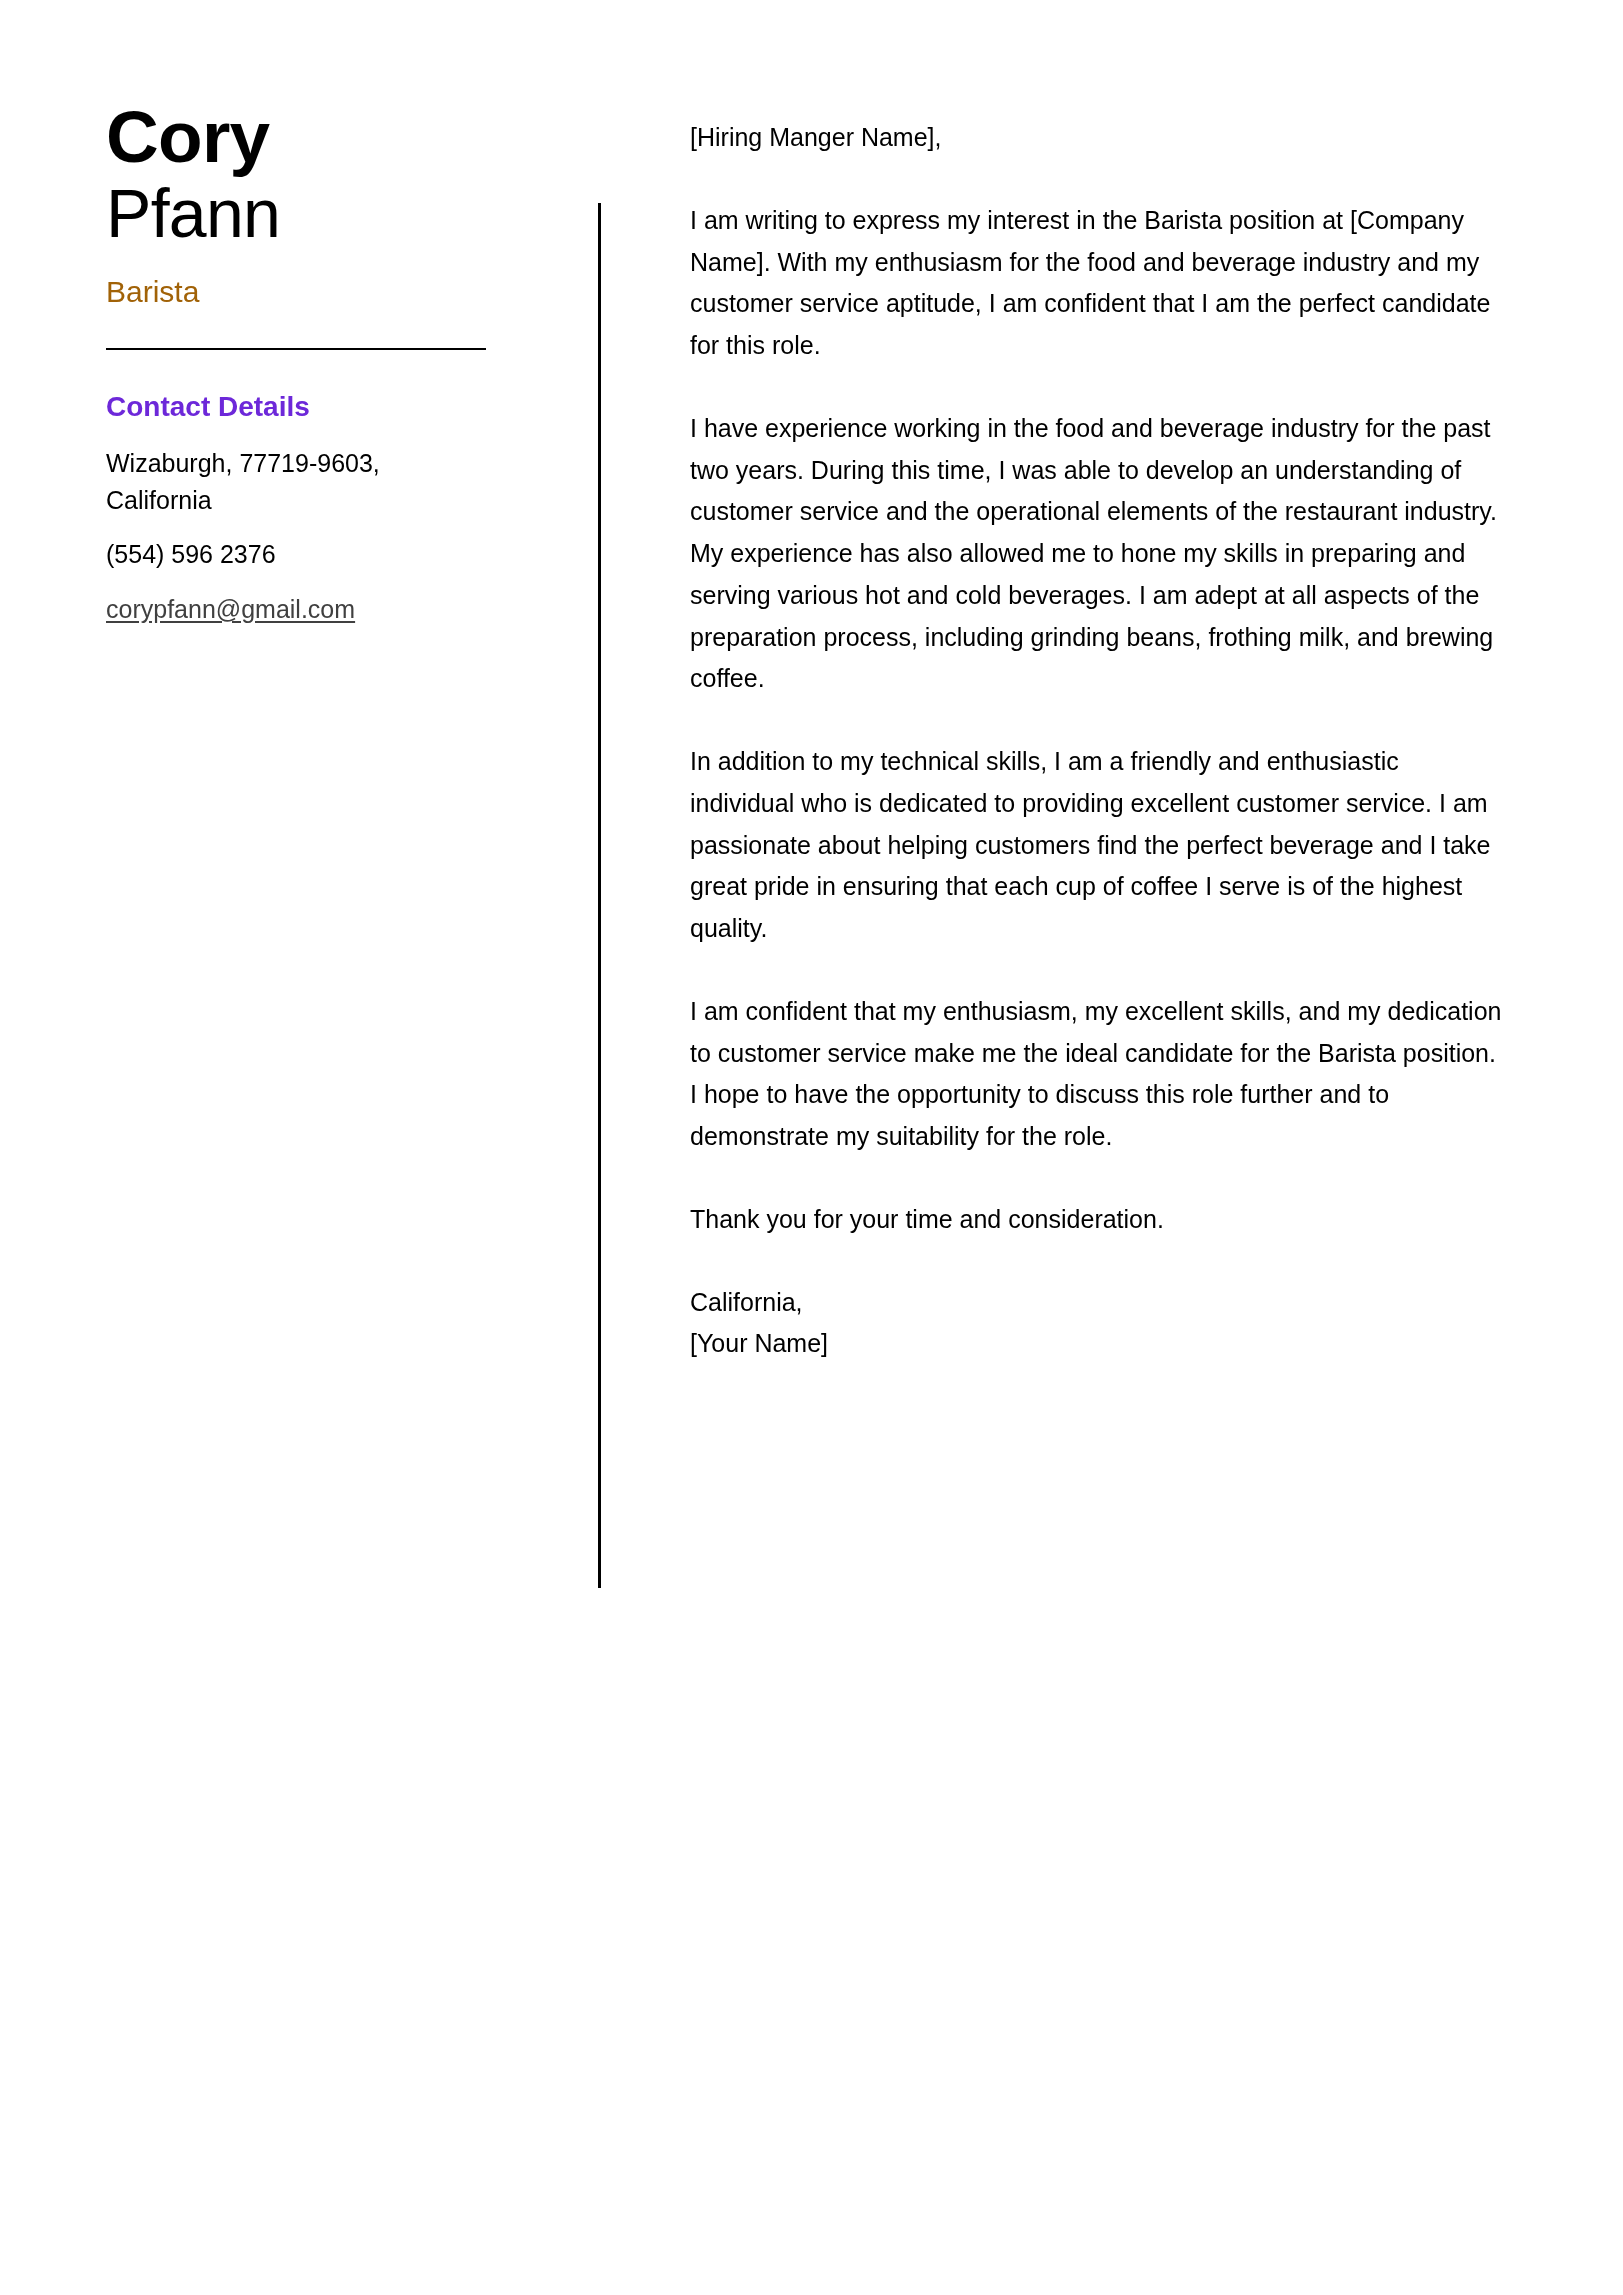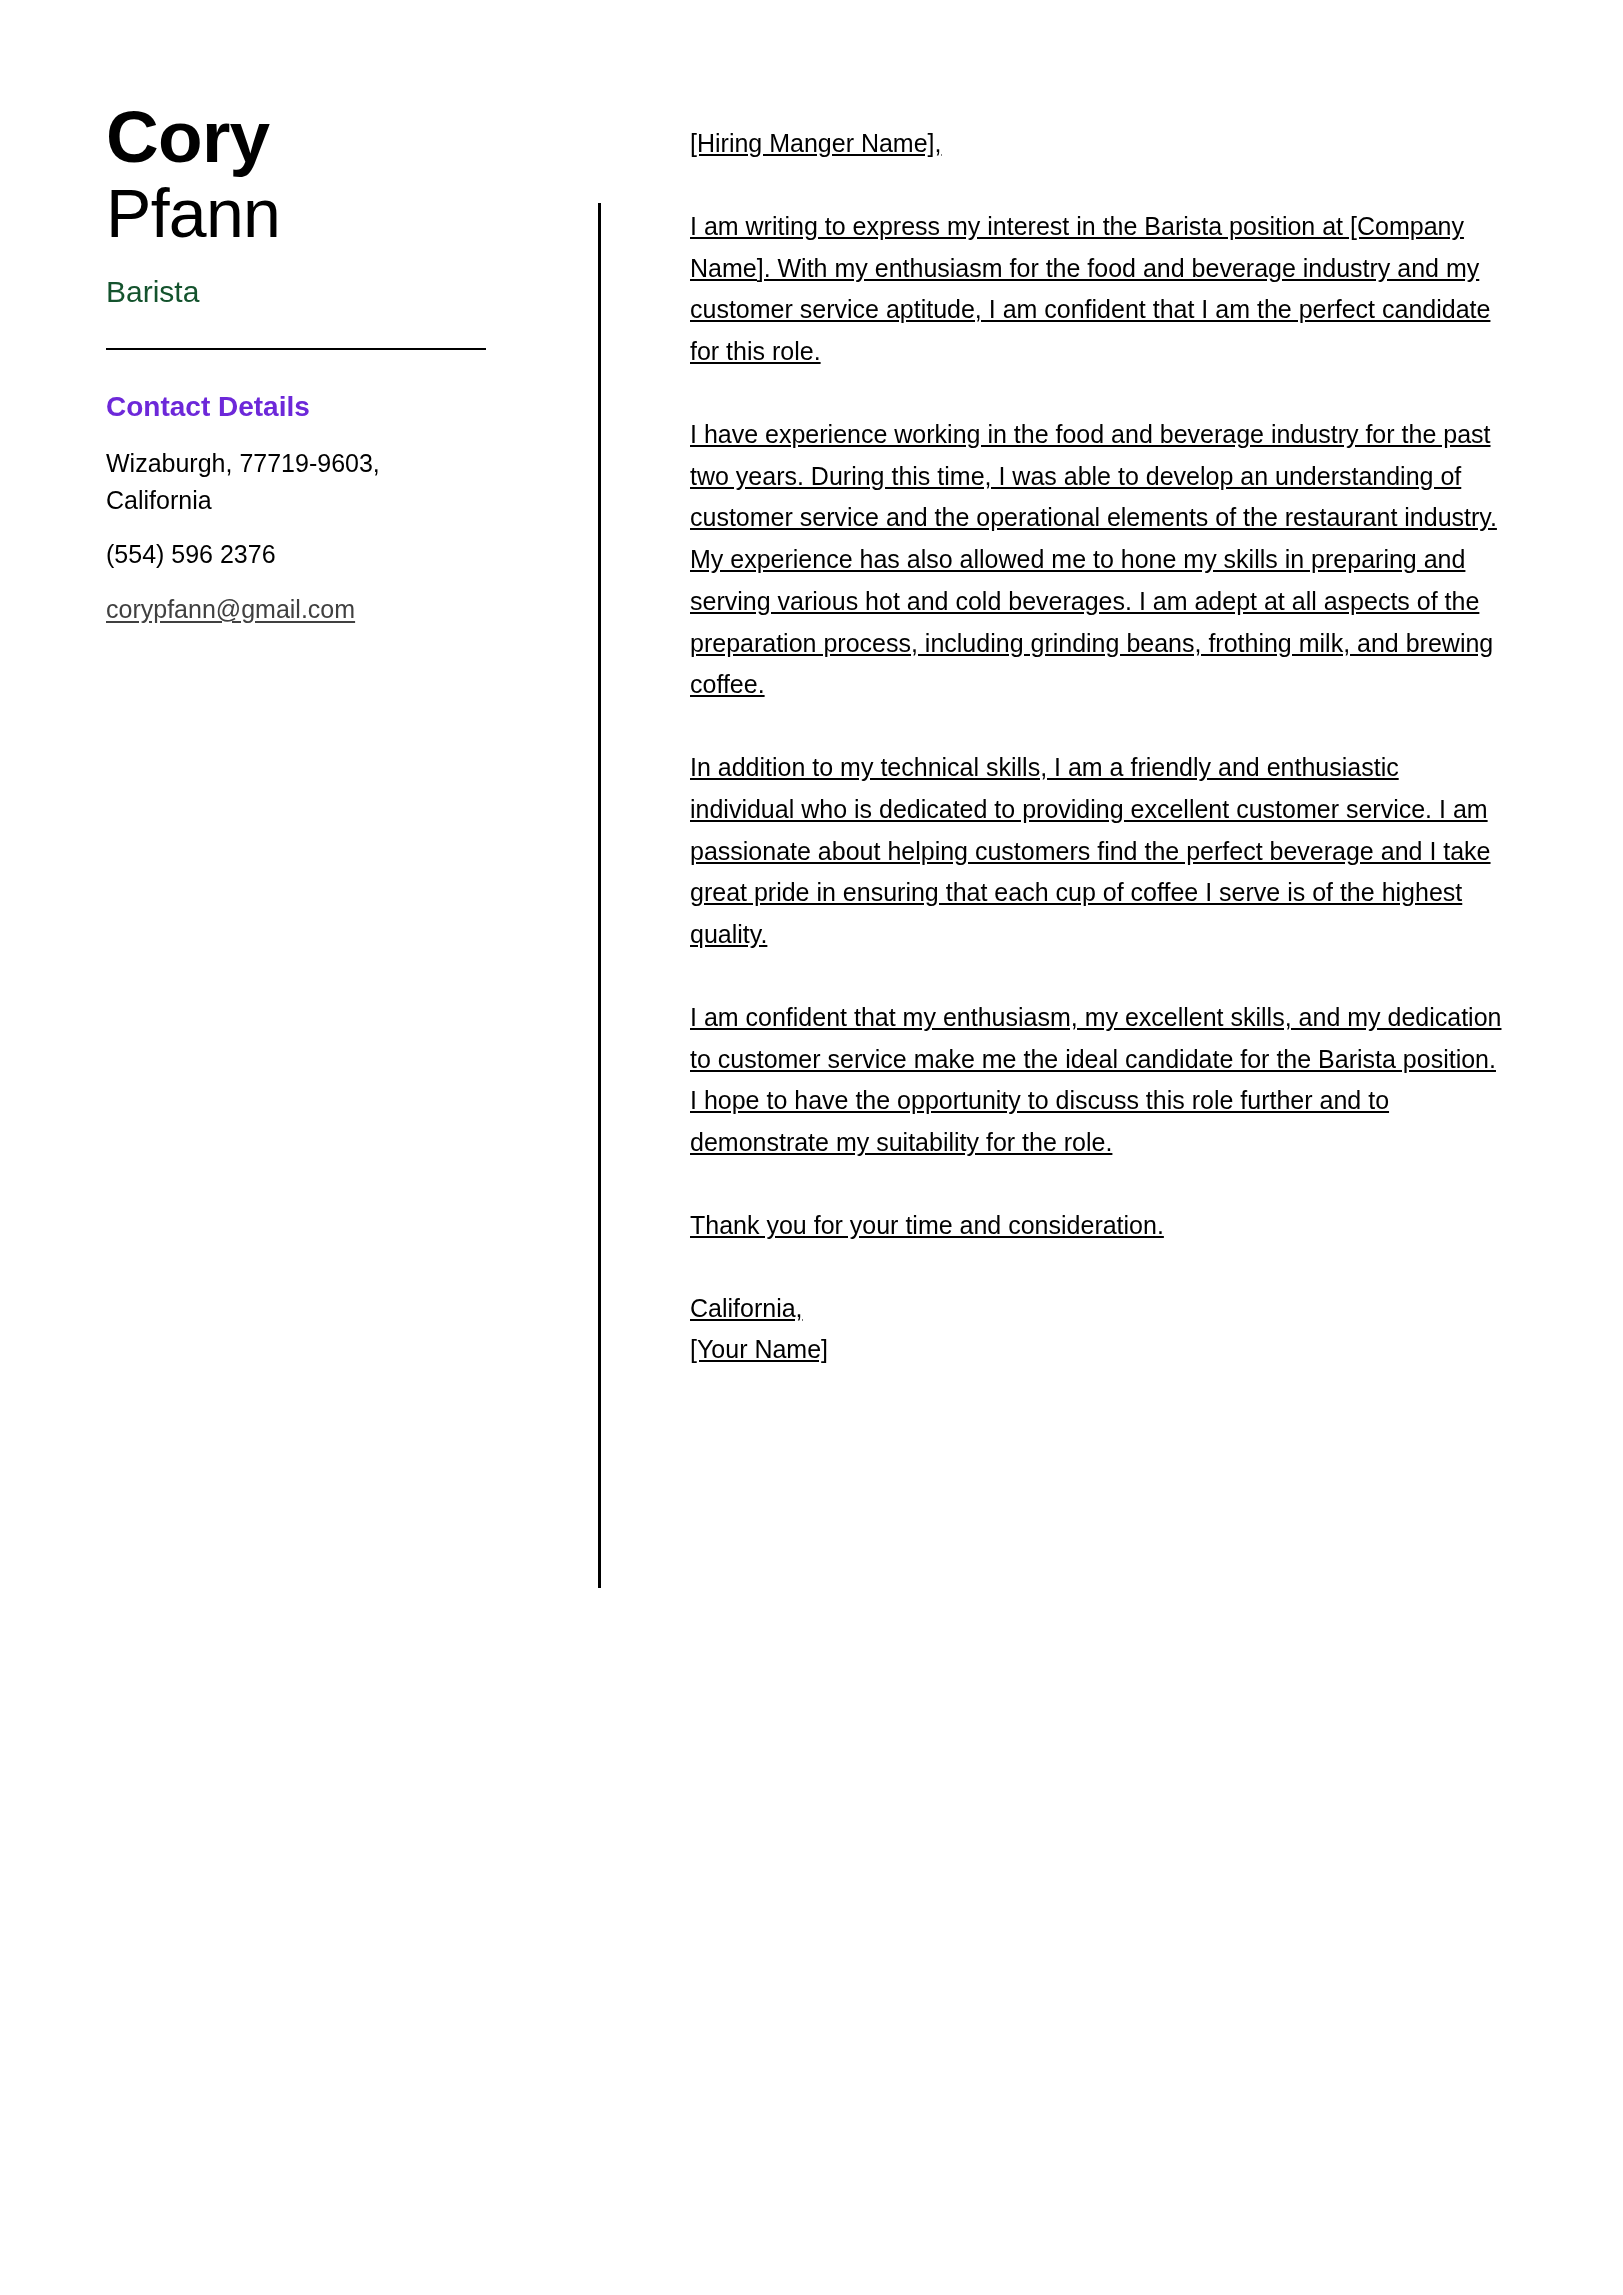--- a/index.html
+++ b/index.html
@@ -43,21 +43,21 @@
     font-size: 68px;
     font-weight: 300;
     letter-spacing: -0.7px;
     color: #000;
     line-height: 1.08;
   }
   .job-title {
     margin-top: 23.6px;
     font-size: 30px;
     font-weight: 300;
-    color: #14532d;
+    color: #a16207;
     line-height: 1.2;
   }
   .divider-h {
     margin-top: 38px;
     width: 380px;
     height: 2.6px;
     background: #000;
   }
   .contact-heading {
     margin-top: 41px;
@@ -90,23 +90,22 @@
     top: 203px;
     width: 3.3px;
     height: 1385px;
     background: #000;
   }
 
   
   .letter {
     position: absolute;
     left: 663px;
-    top: 123px;
+    top: 117px;
     width: 812px;
-    text-decoration: underline;
   }
   .letter p {
     margin: 0 0 41px 0;
     font-size: 25px;
     font-weight: 300;
     line-height: 1.67;
     color: #000;
   }
   .letter p.salutation { margin-bottom: 41px; }
   .letter p.signoff { margin-bottom: 0; }

